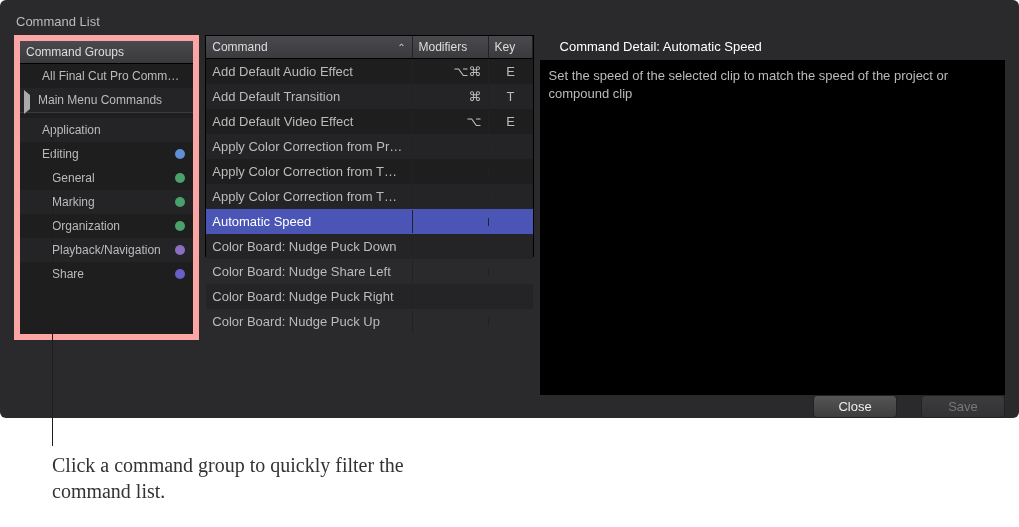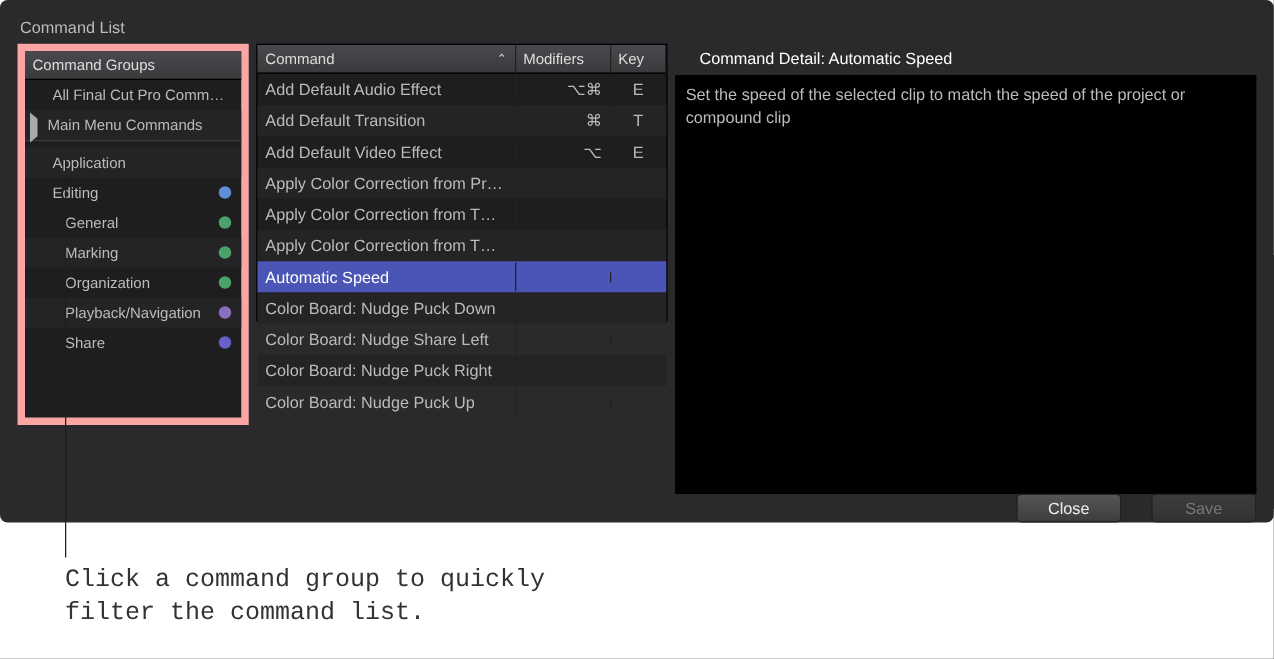--- a/index.html
+++ b/index.html
@@ -125,21 +125,21 @@
     border-radius:4px;
     color:#eee;
     font-size:13px;
     text-align:center;
   }
   .btn.disabled { color:#777; background:linear-gradient(#3c3c3e,#323234); }
   
   .callout-area {
     position: relative;
     padding: 34px 0 0 52px;
-    font-family: Liberation Mono, monospace;
+    font-family: Liberation Serif, serif;
   }
   .callout-line {
     position:absolute;
     left:52px;
     top:-292px;
     width:1px;
     height:320px;
     background:#1e1e1e;
   }
   .callout-text {

